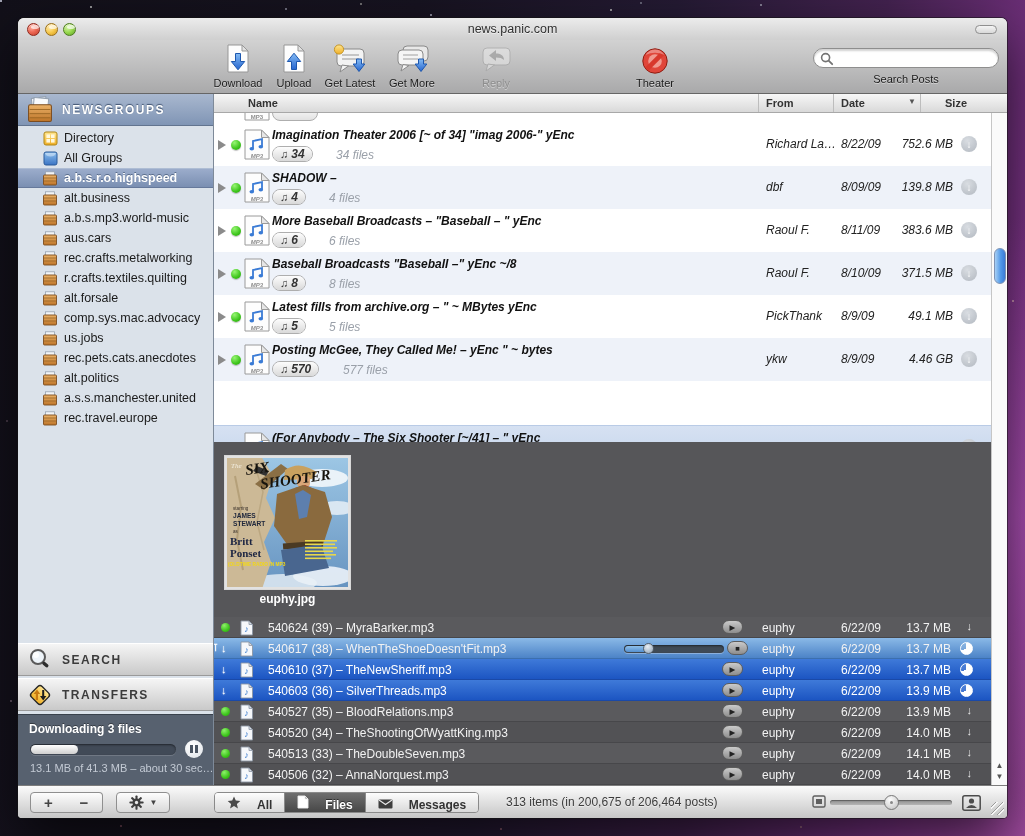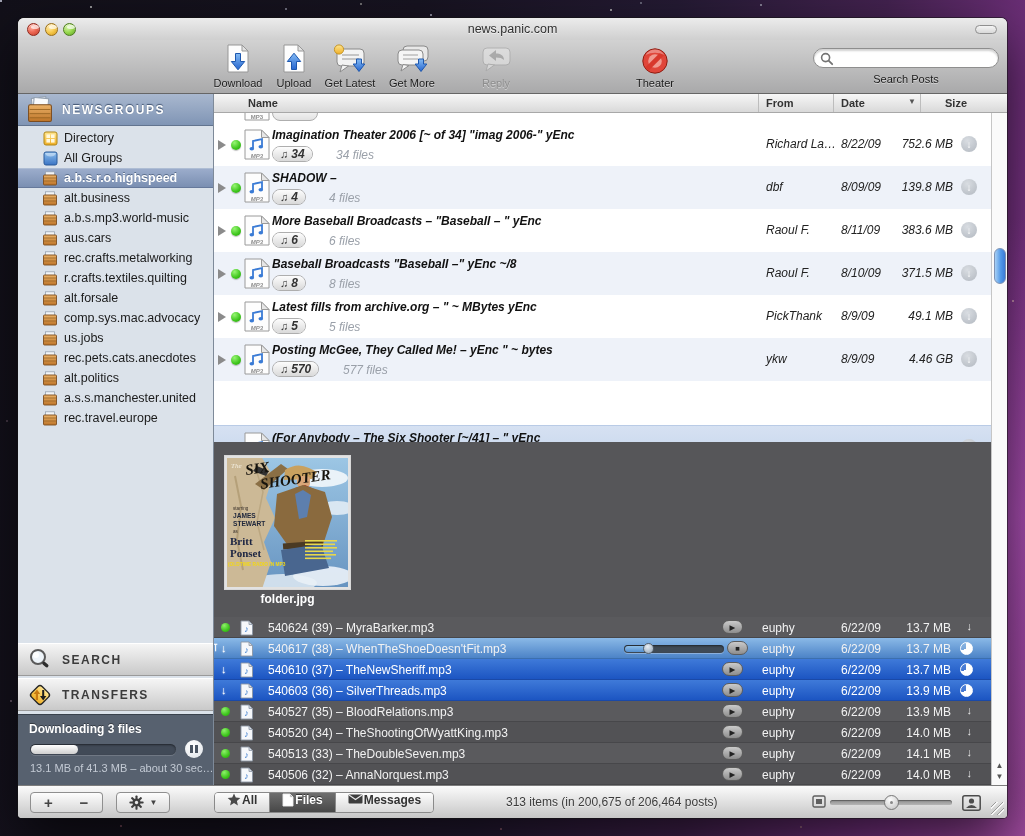--- a/index.html
+++ b/index.html
@@ -137,21 +137,21 @@
   .bottombar{position:absolute;left:0;right:0;bottom:0;height:33px;border-radius:0 0 4px 4px;
     background:linear-gradient(#fbfbfb,#c6c6c6);border-top:1px solid #7d7d7d;}
   .bb-btn{position:absolute;top:6px;height:21px;background:linear-gradient(#fdfdfd,#d9d9d9);
     border:1px solid #8f8f8f;display:flex;align-items:center;justify-content:center;
     font-size:15px;font-weight:bold;color:#444;}
   .bb-plus{left:12px;width:37px;border-radius:4px 0 0 4px;}
   .bb-minus{left:48px;width:37px;border-radius:0 4px 4px 0;border-left:none;}
   .bb-gear{left:98px;width:54px;border-radius:4px;gap:6px;}
   .bb-gear .car{font-size:8px;color:#444;}
   .seg-ctl{position:absolute;left:196px;top:6px;height:21px;display:flex;border:1px solid #8a8a8a;border-radius:4px;overflow:hidden;}
-  .seg{display:flex;align-items:flex-start;justify-content:center;gap:1px;padding:0 12px;
+  .seg{display:flex;align-items:flex-end;justify-content:center;gap:16px;padding:0 12px;
     background:linear-gradient(#fdfdfd,#d9d9d9);font-size:12px;font-weight:bold;color:#333;}
   .seg + .seg{border-left:1px solid #8a8a8a;}
   .seg.active{background:linear-gradient(#6e6e6e,#474747);color:#fff;text-shadow:0 -1px 0 rgba(0,0,0,.5);}
   .bb-status{position:absolute;left:488px;top:9px;font-size:12px;color:#3c3c3c;text-shadow:0 1px 0 rgba(255,255,255,.5);}
   .zslider{position:absolute;left:812px;top:14px;width:122px;height:5px;border-radius:3px;background:linear-gradient(#8e8e8e,#b5b5b5);box-shadow:inset 0 1px 1px rgba(0,0,0,.35);}
   .zthumb{position:absolute;left:54px;top:-5px;width:15px;height:15px;border-radius:50%;
     background:radial-gradient(circle at 40% 30%,#fdfdfd,#c0c0c0);border:1px solid #777;}
   .zthumb:after{content:"";position:absolute;left:5px;top:5px;width:3px;height:3px;border-radius:50%;background:#888;}
   .zic{position:absolute;top:9px;}
   .grip{position:absolute;right:3px;bottom:3px;width:13px;height:13px;
@@ -732,21 +732,21 @@
               <rect x="80" y="84" width="32" height="1.6"></rect>
               <rect x="80" y="87.5" width="30" height="1.6"></rect>
               <rect x="80" y="91" width="32" height="1.6"></rect>
               <rect x="80" y="94.5" width="28" height="1.6"></rect>
               <rect x="80" y="98" width="31" height="1.6"></rect>
               <rect x="80" y="101.5" width="26" height="1.6"></rect>
             </g>
           <rect x="1" y="1" width="123" height="131" fill="none" stroke="#e2e2e2" stroke-width="2"></rect>
         </svg>
       </div>
-      <div class="artcap">folder.jpg</div>
+      <div class="artcap">euphy.jpg</div>
     </div>
 
     <div class="files" id="files">
         <div class="frow">
           <div class="fdot"></div>
           <span class="fsmic"><svg width="13" height="16" viewBox="0 0 13 16">
               <path d="M1 1h8l3.5 3.5V15H1z" fill="#f6f8fb" stroke="#8c96a4" stroke-width=".9"></path>
               <path d="M9 1l3.5 3.5H9z" fill="#d9dee5" stroke="#8c96a4" stroke-width=".8"></path>
               <text x="6.5" y="12" font-size="9" fill="#3d7ecf" text-anchor="middle" font-family="Liberation Sans, sans-serif">♪</text>
             </svg></span>

